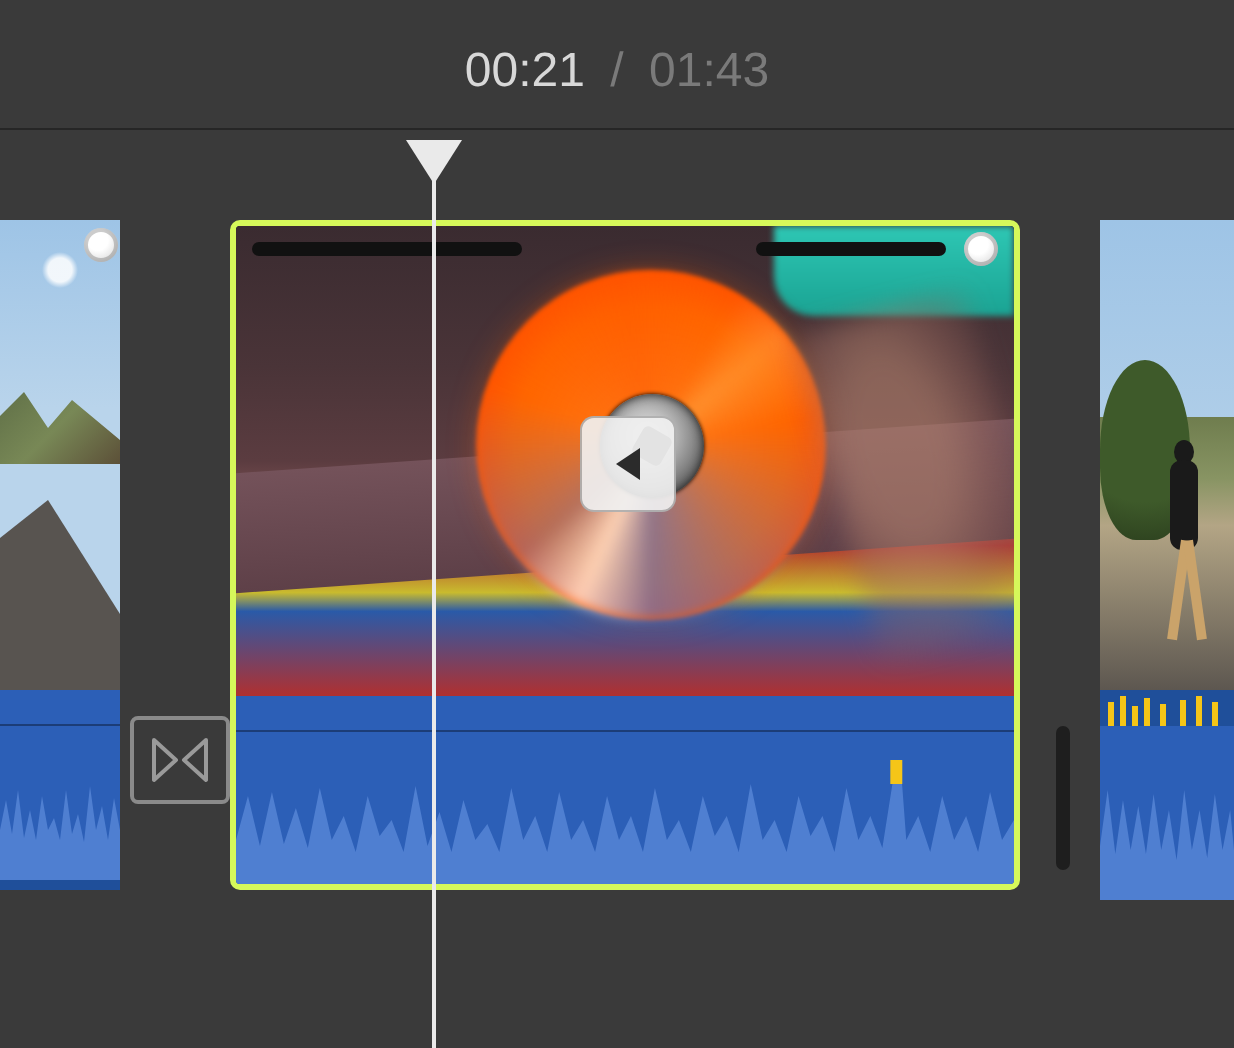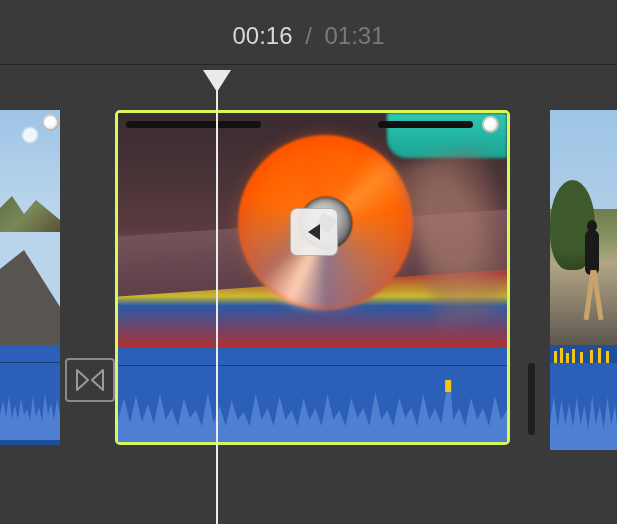--- a/index.html
+++ b/index.html
@@ -241,23 +241,23 @@
     background:#1e1e1e;
     border-radius:4px;
     z-index:15;
   }
 </style>
 </head>
 <body>
 
 <div class="topbar">
   <div class="timecode">
-    <span>00:16</span>
+    <span>00:21</span>
     <span class="sep">/</span>
-    <span class="total">01:31</span>
+    <span class="total">01:43</span>
   </div>
 </div>
 <div class="divider"></div>
 
 <div class="timeline-track">
 
   <div class="clip left">
     <div class="video-area">
       <div class="thumb-left"></div>
       <div class="mountains"></div>

